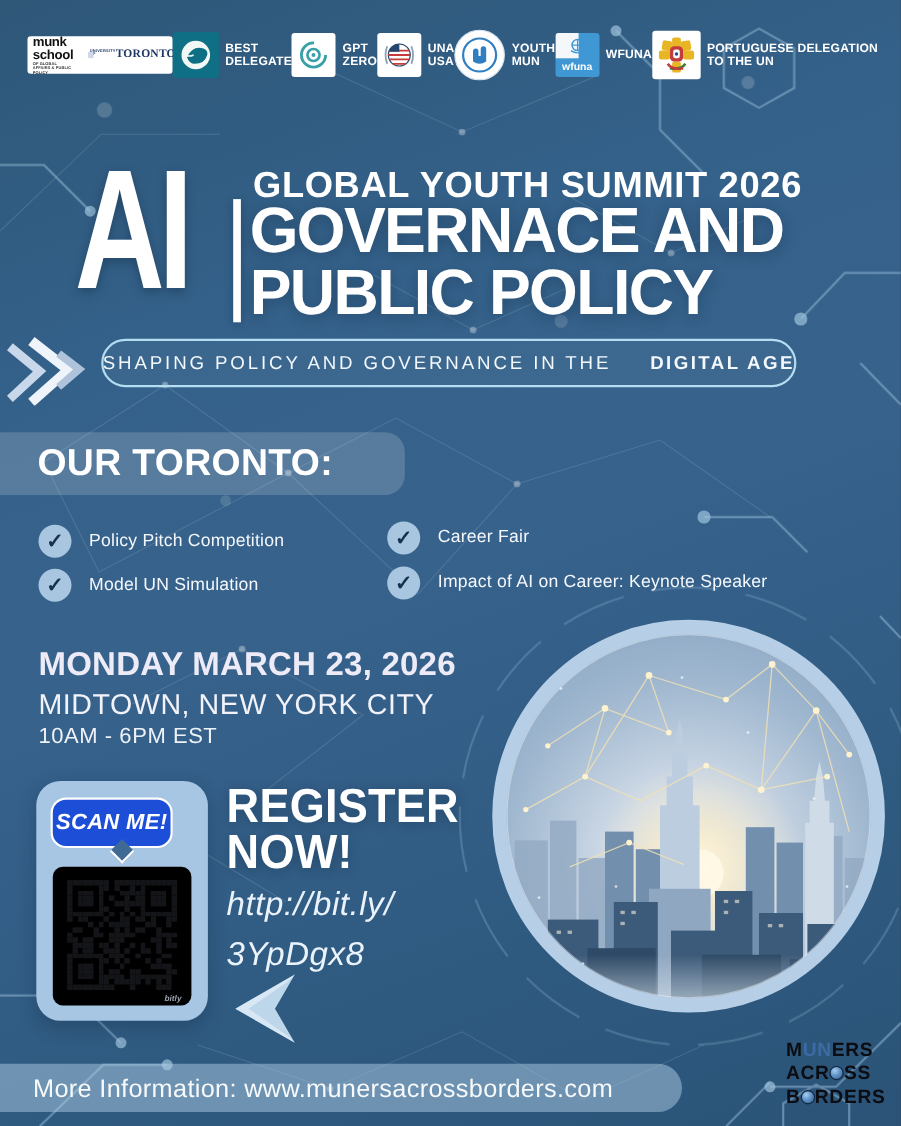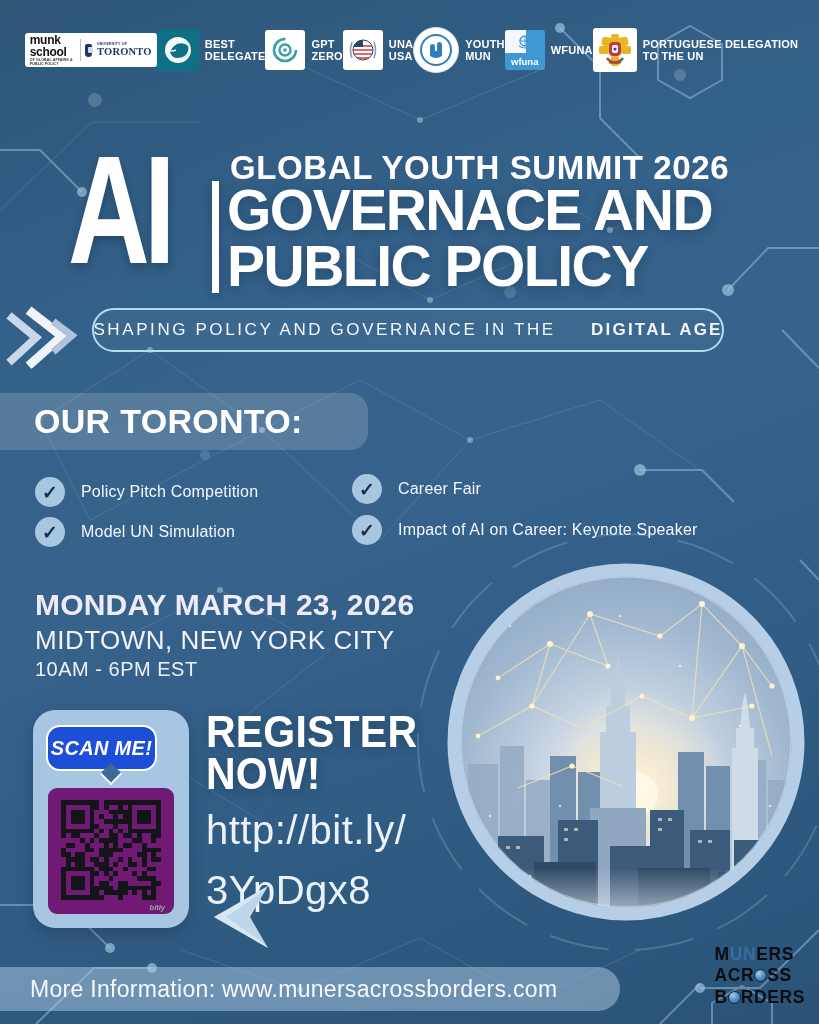--- a/index.html
+++ b/index.html
@@ -16,21 +16,21 @@
   .partner{display:flex;align-items:center;gap:6px;}
   .p-label{font-size:11px;font-weight:700;line-height:1.12;color:#fff;letter-spacing:.2px;}
   .tile{border-radius:3px;flex:0 0 auto;position:relative;overflow:hidden;}
   .munk-tile{width:132px;height:34px;background:#fff;border-radius:3px;display:flex;align-items:center;gap:5px;padding:2px 5px;box-sizing:border-box;}
   .munk-left{display:flex;flex-direction:column;}
   .munk-name{font-size:12px;font-weight:800;color:#111;letter-spacing:-.3px;line-height:1;}
   .munk-sub{font-size:3.6px;font-weight:700;color:#333;letter-spacing:.1px;}
   .munk-sep{width:1px;height:22px;background:#bbb;}
   .crest{width:11px;height:13px;background:#1e3765;border-radius:2px 2px 4px 4px;position:relative;}
   .crest:after{content:"";position:absolute;left:3px;top:3px;width:5px;height:6px;background:#cfd9ea;border-radius:1px;}
-  .uot{display:flex;flex-direction:column;line-height:1;}
+  .uot{display:flex;line-height:1;}
   .uot-top{font-size:3.6px;color:#1e3765;font-weight:700;letter-spacing:.2px;}
   .uot-name{font-family:"Liberation Serif",serif;font-size:10.5px;color:#1e3765;font-weight:700;letter-spacing:.2px;}
   .bd-tile{width:42px;height:42px;background:#0e6f85;display:flex;align-items:center;justify-content:center;}
   .gpt-tile{width:40px;height:40px;background:#fff;display:flex;align-items:center;justify-content:center;}
   .una-tile{width:40px;height:40px;background:#fff;display:flex;align-items:center;justify-content:center;}
   .ymun-tile{width:44px;height:44px;border-radius:50%;background:#fff;display:flex;align-items:center;justify-content:center;border:1px solid #d7e4ef;}
   .wfuna-tile{width:40px;height:40px;background:#3f97d3;position:relative;}
   .wfuna-white{position:absolute;left:0;top:0;width:21px;height:23px;background:#f4f8fb;}
   .wfuna-text{position:absolute;left:0;right:0;bottom:3px;text-align:center;font-size:9.5px;font-weight:700;color:#fff;}
   .port-tile{width:44px;height:44px;background:#fff;display:flex;align-items:center;justify-content:center;}
@@ -56,27 +56,27 @@
   
   .ev-date{left:35px;top:588px;font-size:30px;font-weight:800;letter-spacing:.2px;color:#edebf7;}
   .ev-loc{left:35px;top:625px;font-size:26px;font-weight:500;color:#f2f3fa;letter-spacing:.5px;}
   .ev-time{left:35px;top:658px;font-size:20px;font-weight:400;color:#eef2f8;letter-spacing:.5px;}
 
   
   .scan-card{left:33px;top:710px;width:156px;height:218px;background:#a7c6e3;border-radius:22px;box-shadow:0 6px 16px rgba(10,30,50,.25);}
   .scan-bubble{position:absolute;left:13px;top:15px;width:111px;height:46px;background:#1d4ed8;border:2.5px solid #fff;border-radius:14px;display:flex;align-items:center;justify-content:center;box-sizing:border-box;font-style:italic;}
   .scan-bubble span{font-size:20px;font-weight:800;letter-spacing:.3px;}
   .bubble-tail{position:absolute;left:50%;top:56px;width:14px;height:14px;background:#3f6a95;border-right:2.5px solid #fff;border-bottom:2.5px solid #fff;transform:translateX(-50%) rotate(45deg);}
-  .qr-wrap{position:absolute;left:15px;top:78px;width:126px;height:126px;background:#701a75;border-radius:9px;}
+  .qr-wrap{position:absolute;left:15px;top:78px;width:126px;height:126px;background:#000000;border-radius:9px;}
   .qr{position:absolute;left:13px;top:12px;width:100px;height:100px;display:grid;grid-template-columns:repeat(21,1fr);grid-template-rows:repeat(21,1fr);}
   .qr b,.qr i{display:block;width:100%;height:100%;}
   .qr b{background:#141519;}
   .qr-brand{position:absolute;right:9px;bottom:2px;font-size:7.5px;font-weight:700;color:#9aa3ad;font-style:italic;}
   .reg-head{left:206px;top:712px;font-size:41px;font-weight:800;line-height:.97;letter-spacing:.2px;transform:scaleY(1.06);transform-origin:0 0;text-shadow:0 2px 10px rgba(10,30,50,.3);}
-  .reg-url{left:206px;top:800px;font-size:40px;font-weight:400;color:#eaf3fb;line-height:1.5;letter-spacing:.5px;}
+  .reg-url{left:206px;top:800px;font-size:30px;font-weight:400;color:#eaf3fb;line-height:1.5;letter-spacing:.5px;font-style:italic;}
   .back-arrow{position:absolute;left:210px;top:884px;}
 
   
   .globe{position:absolute;left:440px;top:556px;width:372px;height:372px;z-index:1;}
 
   
   .info-bar{left:0;top:967px;width:620px;height:44px;background:rgba(173,203,227,.5);border-radius:0 22px 22px 0;display:flex;align-items:center;padding-left:30px;box-sizing:border-box;z-index:2;}
   .info-text{font-size:23px;color:#f7fafc;letter-spacing:.3px;}
   .brand{position:absolute;right:14px;top:944px;z-index:2;font-size:17.5px;font-weight:800;line-height:1.22;letter-spacing:.6px;color:#0c0d12;text-align:left;}
   .brand .blue{color:#3a6ca3;}

